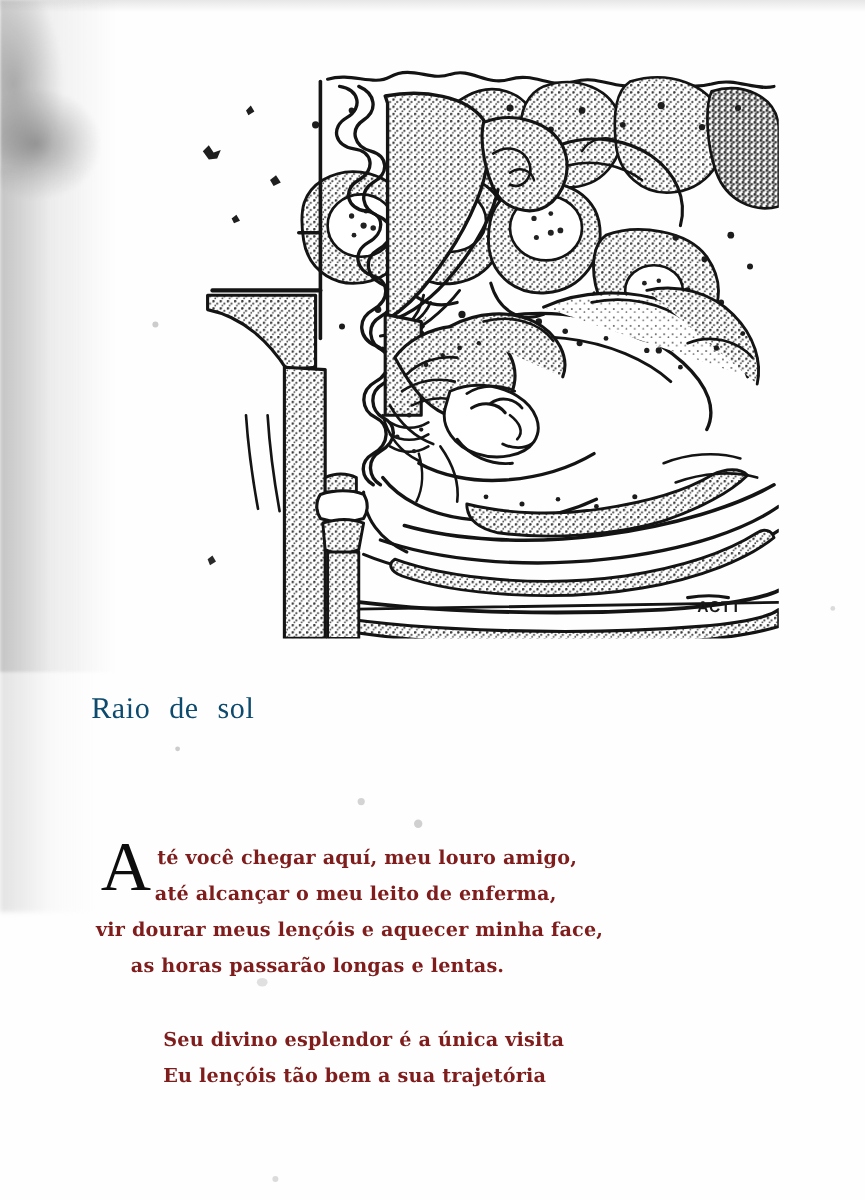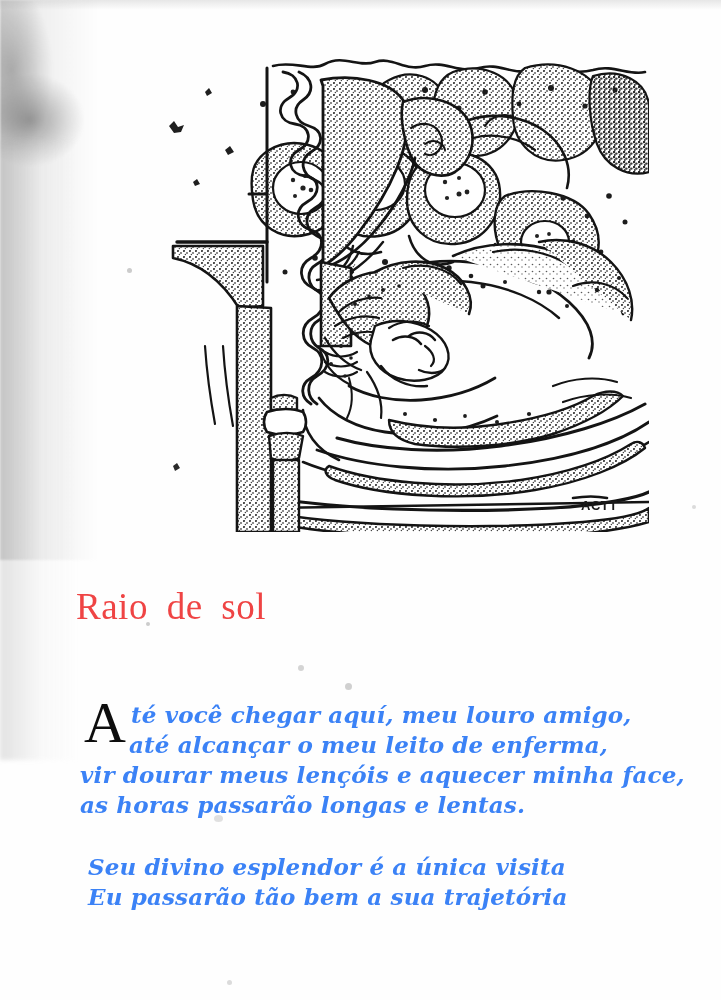--- a/index.html
+++ b/index.html
@@ -64,54 +64,53 @@
     height: 486px;
   }
   #illustration svg { display: block; width: 100%; height: 100%; }
 
   
   #poem-title {
     position: absolute;
     left: 76px;
     top: 560px;
     font-family: "Liberation Serif", "DejaVu Serif", serif;
-    font-size: 37px;
+    font-size: 25px;
     font-weight: 400;
-    color: #ef4444;
+    color: #0c4a6e;
     letter-spacing: 0.5px;
     word-spacing: 9px;
     white-space: nowrap;
   }
 
   
   #poem-body {
     position: absolute;
     left: 0;
     top: 700px;
     width: 721px;
   }
   .stanza {
     position: relative;
   }
   .verse-line {
     font-family: "DejaVu Serif", "Liberation Serif", serif;
     font-weight: 700;
-    font-size: 23px;
+    font-size: 16px;
     line-height: 30px;
-    color: #3b82f6;
+    color: #7f1d1d;
     letter-spacing: 0.15px;
     white-space: nowrap;
-    font-style: italic;
   }
   #stanza-1 { margin-left: 0; }
   #stanza-1 .verse-line.l1 { padding-left: 131px; }
   #stanza-1 .verse-line.l2 { padding-left: 129px; }
   #stanza-1 .verse-line.l3 { padding-left: 80px; }
-  #stanza-1 .verse-line.l4 { padding-left: 80px; }
-  #stanza-2 { margin-top: 32px; }
+  #stanza-1 .verse-line.l4 { padding-left: 109px; }
+  #stanza-2 { margin-top: 32px; margin-left: 48px; }
   #stanza-2 .verse-line { padding-left: 88px; }
 
   #drop-cap {
     position: absolute;
     left: 84px;
     top: -6px;
     font-family: "Liberation Serif", "DejaVu Serif", serif;
     font-weight: 400;
     font-size: 58px;
     line-height: 58px;
@@ -408,18 +407,18 @@
     <div class="stanza" id="stanza-1">
       <span id="drop-cap">A</span>
       <div class="verse-line l1">té você chegar aquí, meu louro amigo,</div>
       <div class="verse-line l2">até alcançar o meu leito de enferma,</div>
       <div class="verse-line l3">vir dourar meus lençóis e aquecer minha face,</div>
       <div class="verse-line l4">as horas passarão longas e lentas.</div>
     </div>
 
     <div class="stanza" id="stanza-2">
       <div class="verse-line">Seu divino esplendor é a única visita</div>
-      <div class="verse-line">Eu passarão tão bem a sua trajetória</div>
+      <div class="verse-line">Eu lençóis tão bem a sua trajetória</div>
     </div>
 
   </div>
 
 </div>
 
 </body></html>

